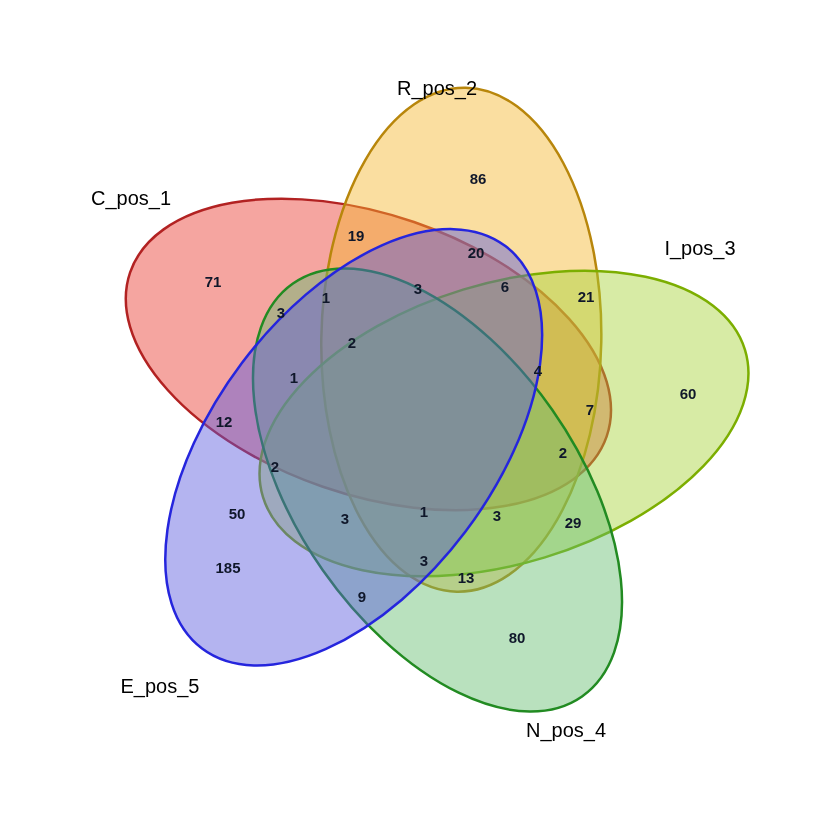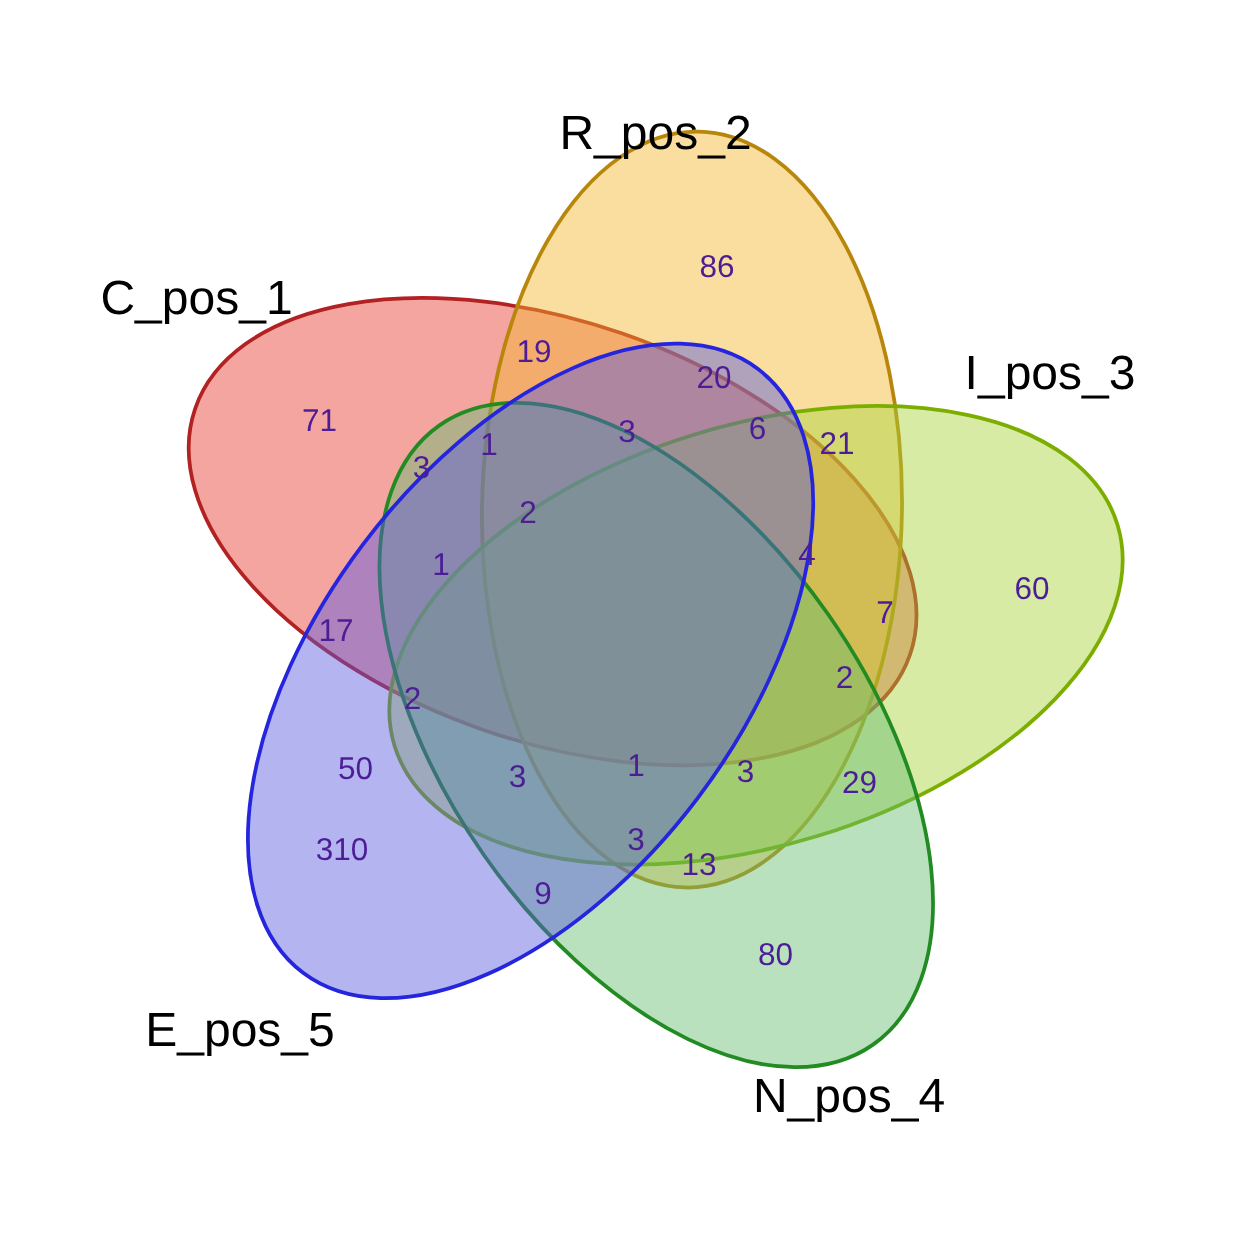--- a/index.html
+++ b/index.html
@@ -7,29 +7,30 @@
     position:relative;
     width:840px;height:840px;
     background:#ffffff;
     font-family:"Liberation Sans", sans-serif;
     overflow:hidden;
   }
   .stage svg{position:absolute;left:0;top:0;}
   .num{
     position:absolute;
     transform:translate(-50%,-50%);
-    font-size:21px;
-    color:#4c1d95;
+    font-size:15px;
+    color:#0f172a;
     white-space:nowrap;
     line-height:1;
+    font-weight:bold;
   }
   .setlabel{
     position:absolute;
     transform:translate(-50%,-50%);
-    font-size:32px;
+    font-size:20px;
     color:#000000;
     white-space:nowrap;
     line-height:1;
   }
 </style>
 </head>
 <body>
 
 <div class="stage">
 
@@ -50,33 +51,33 @@
   <div class="setlabel" style="left:160px;top:686px">E_pos_5</div>
 
   <div class="num" style="left:478px;top:178px">86</div>
   <div class="num" style="left:213px;top:281px">71</div>
   <div class="num" style="left:356px;top:235px">19</div>
   <div class="num" style="left:476px;top:252px">20</div>
   <div class="num" style="left:281px;top:312px">3</div>
   <div class="num" style="left:326px;top:297px">1</div>
   <div class="num" style="left:418px;top:288px">3</div>
   <div class="num" style="left:505px;top:286px">6</div>
-  <div class="num" style="left:558px;top:296px">21</div>
+  <div class="num" style="left:586px;top:296px">21</div>
   <div class="num" style="left:352px;top:342px">2</div>
   <div class="num" style="left:538px;top:370px">4</div>
   <div class="num" style="left:294px;top:377px">1</div>
   <div class="num" style="left:590px;top:409px">7</div>
   <div class="num" style="left:688px;top:393px">60</div>
-  <div class="num" style="left:224px;top:421px">17</div>
+  <div class="num" style="left:224px;top:421px">12</div>
   <div class="num" style="left:563px;top:452px">2</div>
   <div class="num" style="left:275px;top:466px">2</div>
   <div class="num" style="left:237px;top:513px">50</div>
   <div class="num" style="left:345px;top:518px">3</div>
   <div class="num" style="left:424px;top:511px">1</div>
   <div class="num" style="left:497px;top:515px">3</div>
   <div class="num" style="left:573px;top:522px">29</div>
-  <div class="num" style="left:228px;top:567px">310</div>
+  <div class="num" style="left:228px;top:567px">185</div>
   <div class="num" style="left:424px;top:560px">3</div>
   <div class="num" style="left:466px;top:577px">13</div>
   <div class="num" style="left:362px;top:596px">9</div>
   <div class="num" style="left:517px;top:637px">80</div>
 
 </div>
 
 </body></html>

